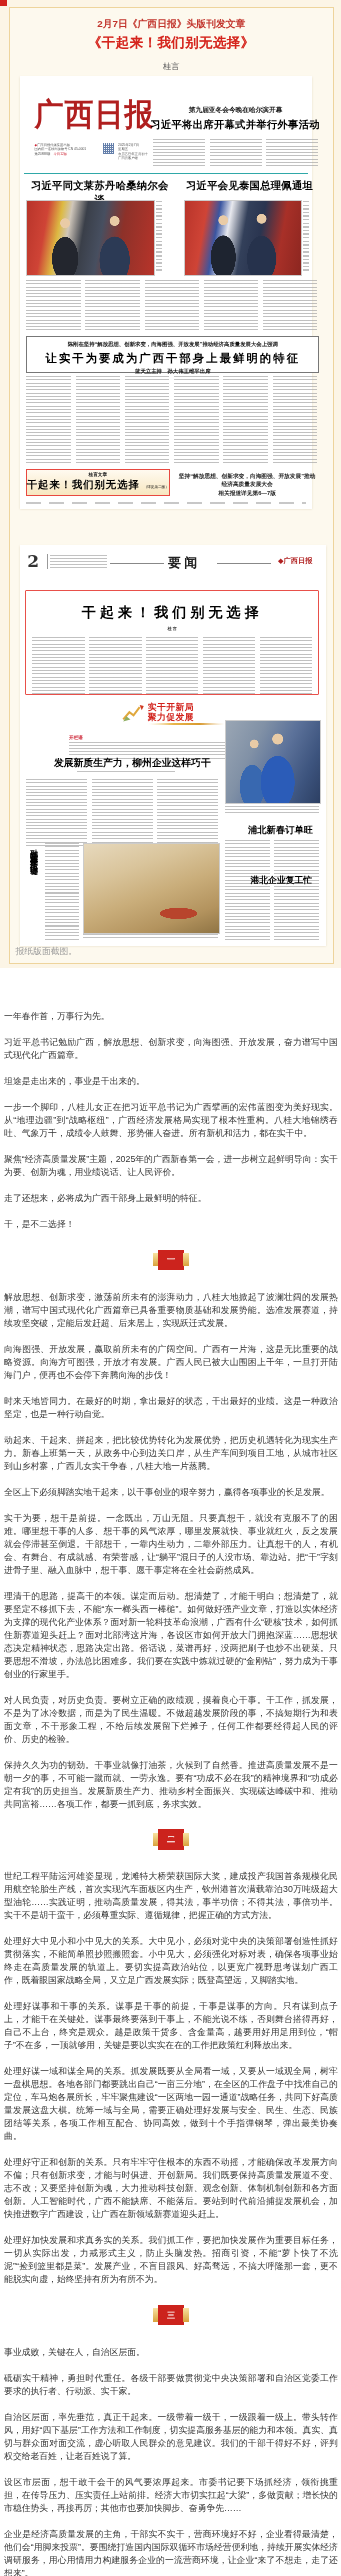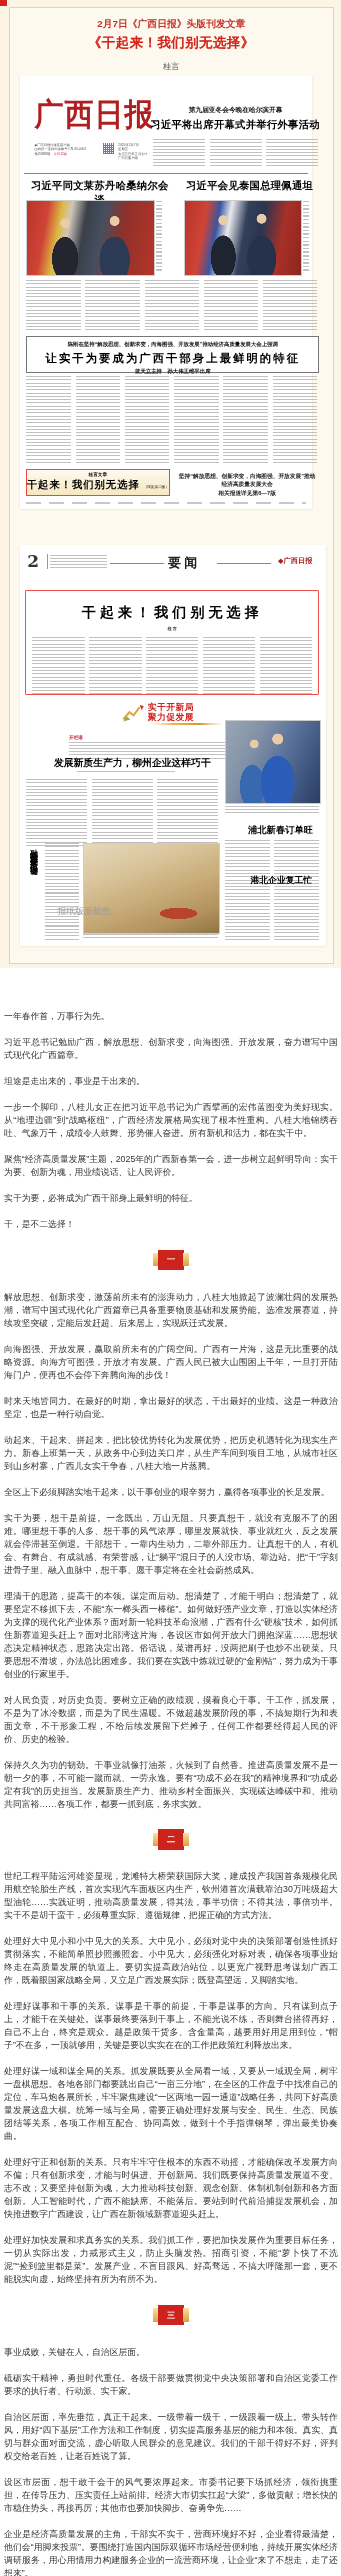--- a/index.html
+++ b/index.html
@@ -67,21 +67,21 @@
   .photo-workers{background:
      radial-gradient(circle at 55% 22%,#e9cba6 0 5.2px,transparent 5.7px),
      radial-gradient(circle at 30% 28%,#e9cba6 0 4.1px,transparent 4.6px),
      radial-gradient(ellipse 28px 44px at 55% 75%,#2b5cb8 0 60%,transparent 61%),
      radial-gradient(ellipse 20.6px 36px at 28% 80%,#3868b0 0 60%,transparent 61%),
      linear-gradient(115deg,#9aa6b4 0%,#8191a6 30%,#5c729a 55%,#3d547e 80%,#2c3f63 100%);}
   .photo-bridge{background:
      radial-gradient(ellipse 31px 9.3px at 70% 78%,#b8442c 0 60%,transparent 61%),
      linear-gradient(160deg,#e7d9bd 0%,#d9c49b 30%,#c9ad7a 55%,#b3935e 80%,#8f7444 100%);}
   .vtitle{writing-mode:vertical-rl;font-size:7.7px;font-weight:900;color:#000;letter-spacing:1.5px;line-height:12.4px;}
-  .box-caption{position:absolute;left:5.7px;top:898px;font-size:8.8px;color:#9b9b9b;margin-left:42px;}
+  .box-caption{position:absolute;left:5.7px;top:938px;font-size:8.8px;color:#9b9b9b;}
   
   .article{padding:42px 4.1px 13.4px;}
   .article p{font-size:8.8px;line-height:13px;margin:0 0 13px;color:#333;text-align:justify;}
   .divider{position:relative;width:26px;height:20.6px;margin:18.5px auto 20.6px;}
   .divider .seal{position:absolute;inset:0;background:#cc231d;display:flex;align-items:center;justify-content:center;color:#fff;font-size:8.2px;font-weight:bold;}
   .divider .bar{position:absolute;top:3.6px;width:6.7px;height:13.4px;background:linear-gradient(180deg,#f8e3a2,#d9a23c);}
   .divider .bar.l{left:-5.2px;}
   .divider .bar.r{right:-5.2px;}
 </style>
 </head>
@@ -215,21 +215,21 @@
   </div>
 </div>
 
 <div class="article">
   <div>
       <p>一年春作首，万事行为先。</p>
       <p>习近平总书记勉励广西，解放思想、创新求变，向海图强、开放发展，奋力谱写中国式现代化广西篇章。</p>
       <p>坦途是走出来的，事业是干出来的。</p>
       <p>一步一个脚印，八桂儿女正在把习近平总书记为广西擘画的宏伟蓝图变为美好现实。从“地理边疆”到“战略枢纽”，广西经济发展格局实现了根本性重构。八桂大地锦绣吞吐、气象万千，成绩令人鼓舞、形势催人奋进。所有新机和活力，都在实干中。</p>
       <p>聚焦“经济高质量发展”主题，2025年的广西新春第一会，进一步树立起鲜明导向：实干为要、创新为魂，用业绩说话、让人民评价。</p>
-      <p>实干为要，必将成为广西干部身上最鲜明的特征。</p>
+      <p>走了还想来，必将成为广西干部身上最鲜明的特征。</p>
       <p>干，是不二选择！</p>
     </div>
 
   <div class="divider">
     <span class="bar l"></span>
     <span class="seal">一</span>
     <span class="bar r"></span>
   </div>
 
   <div>

